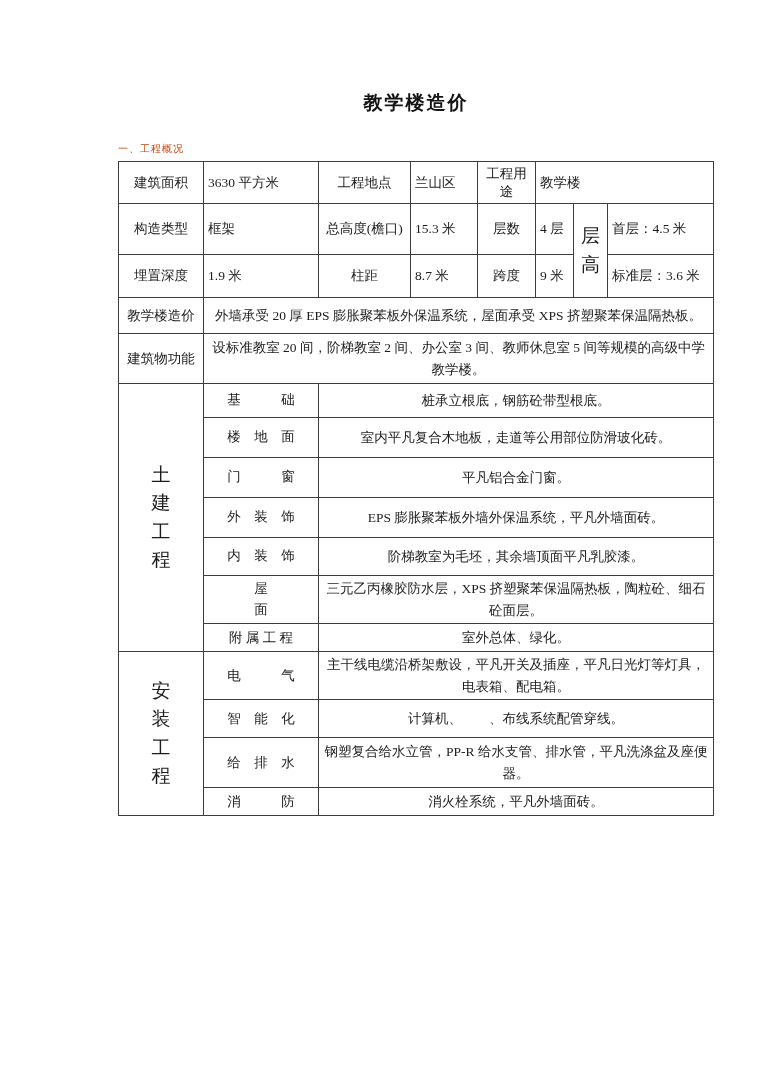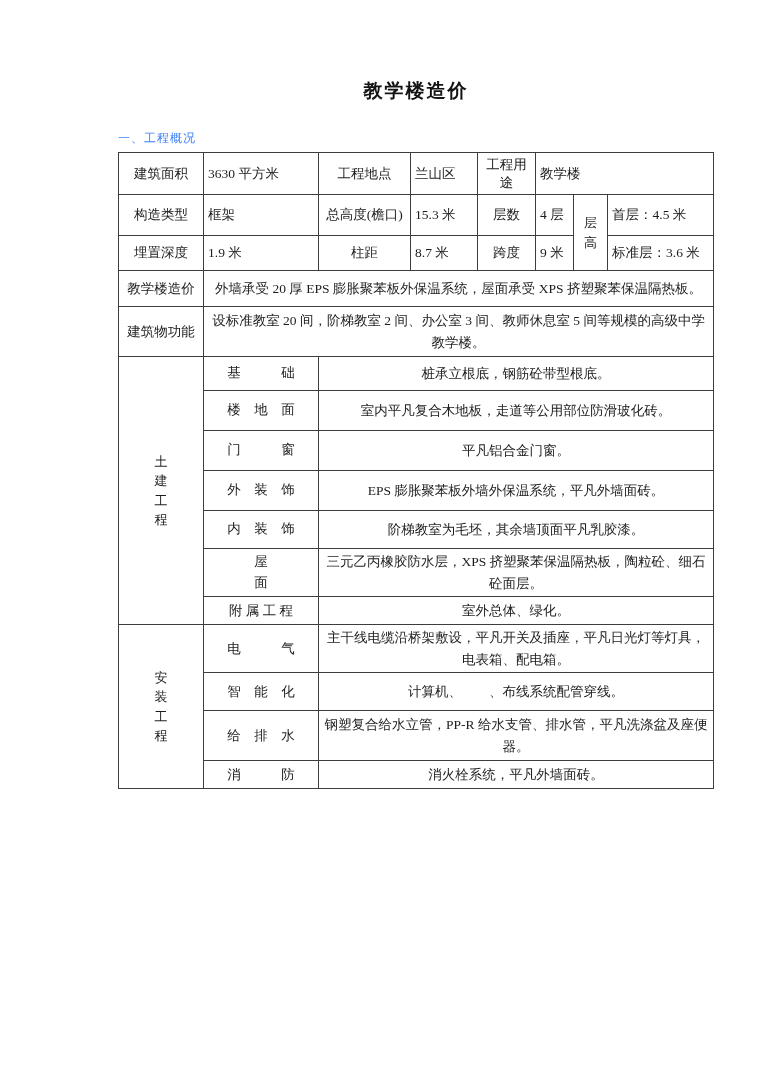--- a/index.html
+++ b/index.html
@@ -11,36 +11,36 @@
     width: 763px;
     height: 1080px;
     font-family: "Liberation Serif", "DejaVu Serif", serif;
     color: #1c1c1c;
     position: relative;
     overflow: hidden;
   }
   .page {
     position: absolute;
     left: 118px;
-    top: 0;
+    top: 12px;
     width: 596px;
   }
   .doc-title {
     margin-top: 78px;
     text-align: center;
     font-size: 19px;
     font-weight: bold;
     letter-spacing: 2px;
     color: #141414;
   }
   .section-heading {
     margin-top: 26px;
     margin-bottom: 5px;
-    font-size: 12px;
-    color: #3b82f6;
+    font-size: 10px;
+    color: #c2410c;
     letter-spacing: 1px;
   }
   table.doc-table {
     border-collapse: collapse;
     table-layout: fixed;
     width: 595px;
   }
   table.doc-table td {
     border: 1px solid #3d3d3d;
     font-size: 13.5px;
@@ -68,21 +68,21 @@
     padding-left: 6px;
     line-height: 1.35;
   }
   td.vcell { padding: 2px 0; }
   .vtext {
     width: 1.05em;
     margin: 16px auto;
     text-align: center;
     line-height: 1.5;
     word-break: break-all;
-    font-size: 13px;
+    font-size: 19px;
     color: #1c1c1c;
   }
 </style>
 </head>
 <body>
 
 <div class="page">
 
   <div class="doc-title">教学楼造价</div>
 

